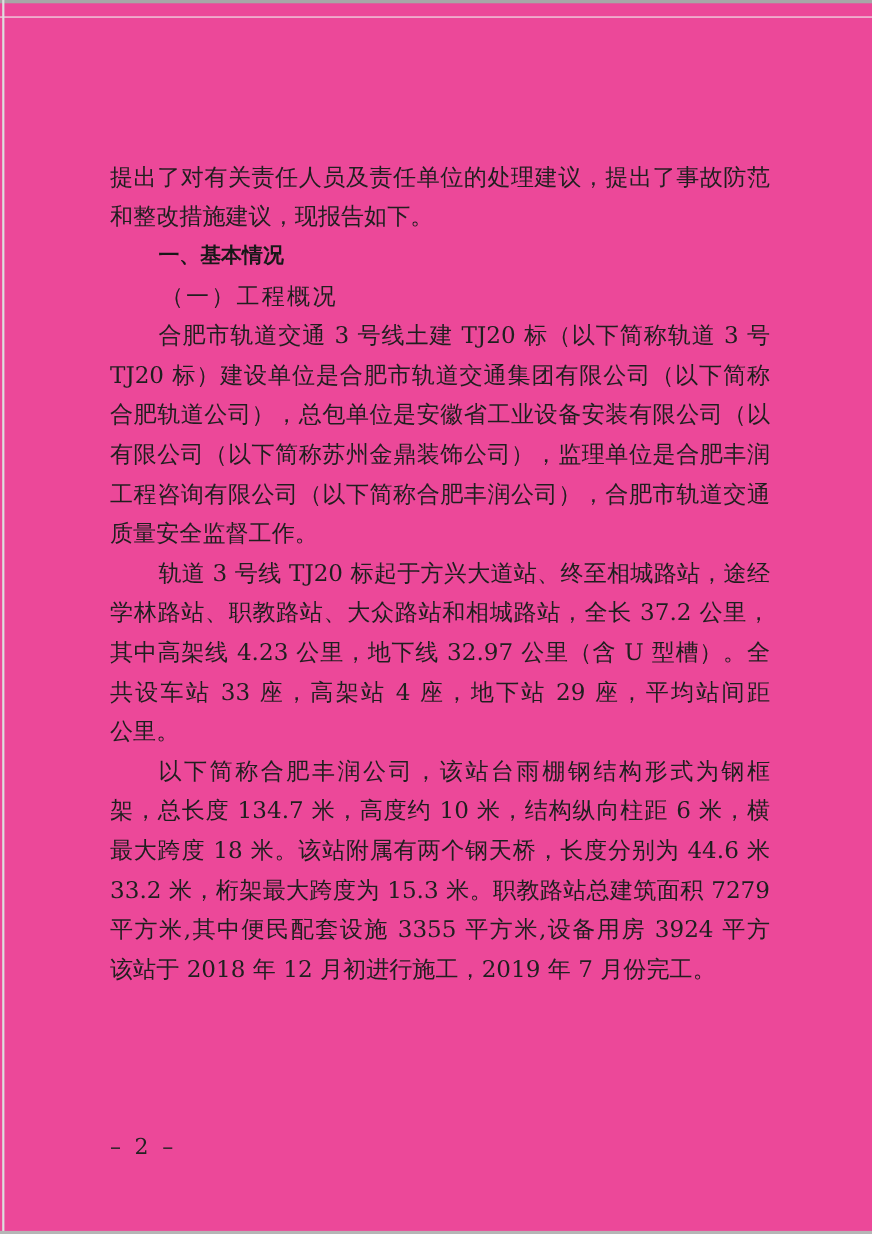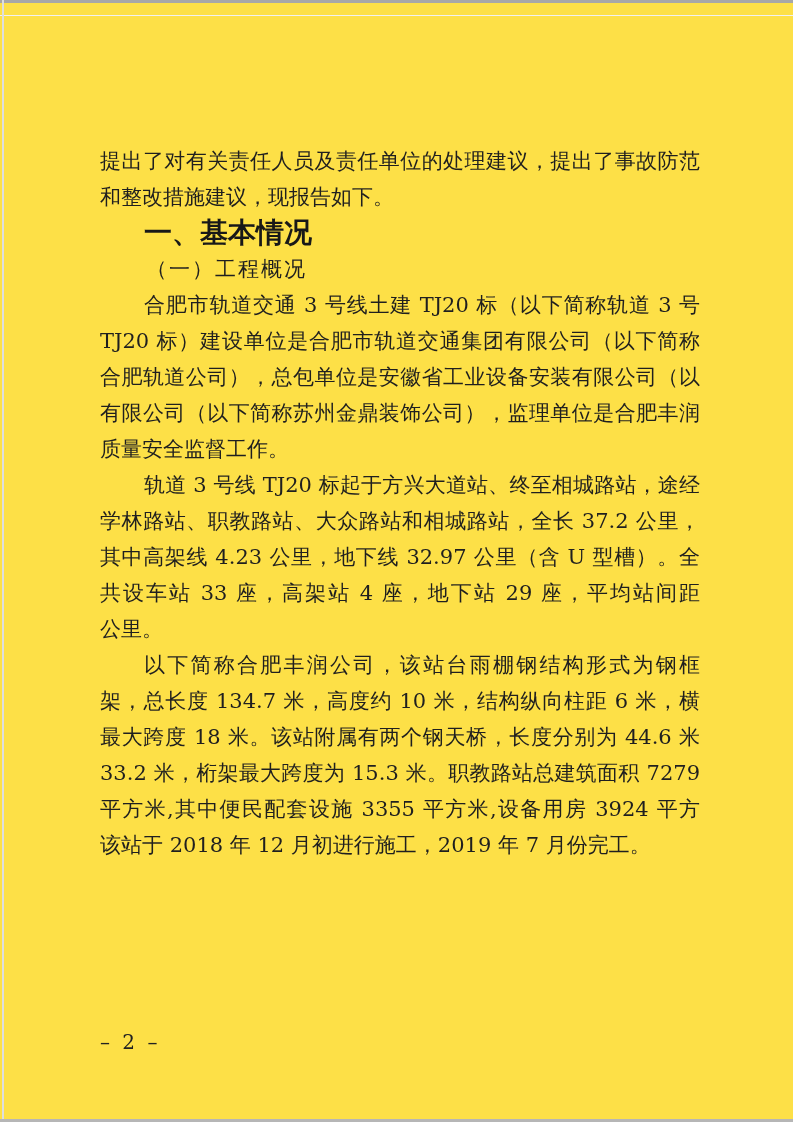--- a/index.html
+++ b/index.html
@@ -4,21 +4,21 @@
 <style>
   html, body {
     margin: 0;
     padding: 0;
     background: #ffffff;
   }
   .page {
     position: relative;
     width: 793px;
     height: 1122px;
-    background: #fde047;
+    background: #ec4899;
     overflow: hidden;
     font-family: "DejaVu Serif", "Liberation Serif", serif;
     color: #1f1f1f;
   }
   
   .edge-top {
     position: absolute; top: 0; left: 0; width: 793px; height: 3px;
     background: #a7a7a7;
   }
   .edge-top-faint {
@@ -48,23 +48,23 @@
     overflow: hidden;
     white-space: normal;
   }
   .line.fill {
     text-align-last: justify;
   }
   .line.indent {
     padding-left: 44px;
   }
   .line.h1 {
-    font-family: Liberation Serif, serif;
+    font-family: Liberation Mono, monospace;
     font-weight: bold;
-    font-size: 28px;
+    font-size: 19px;
     padding-left: 44px;
     text-align: right;
     text-align-last: left;
     color: #181818;
   }
   .line.h2 {
     font-size: 21px;
     padding-left: 46px;
     text-align: left;
     text-align-last: left;
@@ -90,20 +90,21 @@
 
   <div class="content">
       <div class="line fill">提出了对有关责任人员及责任单位的处理建议，提出了事故防范</div>
       <div class="line">和整改措施建议，现报告如下。</div>
       <div class="line h1">一、基本情况</div>
       <div class="line h2">（一）工程概况</div>
       <div class="line fill indent">合肥市轨道交通 3 号线土建 TJ20 标（以下简称轨道 3 号线</div>
       <div class="line fill">TJ20 标）建设单位是合肥市轨道交通集团有限公司（以下简称</div>
       <div class="line fill">合肥轨道公司），总包单位是安徽省工业设备安装有限公司（以</div>
       <div class="line fill">有限公司（以下简称苏州金鼎装饰公司），监理单位是合肥丰润</div>
+      <div class="line fill">工程咨询有限公司（以下简称合肥丰润公司），合肥市轨道交通</div>
       <div class="line">质量安全监督工作。</div>
       <div class="line fill indent">轨道 3 号线 TJ20 标起于方兴大道站、终至相城路站，途经</div>
       <div class="line fill">学林路站、职教路站、大众路站和相城路站，全长 37.2 公里，</div>
       <div class="line fill">其中高架线 4.23 公里，地下线 32.97 公里（含 U 型槽）。全线</div>
       <div class="line fill">共设车站 33 座，高架站 4 座，地下站 29 座，平均站间距 1.15</div>
       <div class="line">公里。</div>
       <div class="line fill indent">以下简称合肥丰润公司，该站台雨棚钢结构形式为钢框</div>
       <div class="line fill">架，总长度 134.7 米，高度约 10 米，结构纵向柱距 6 米，横向</div>
       <div class="line fill">最大跨度 18 米。该站附属有两个钢天桥，长度分别为 44.6 米和</div>
       <div class="line fill">33.2 米，桁架最大跨度为 15.3 米。职教路站总建筑面积 7279</div>

